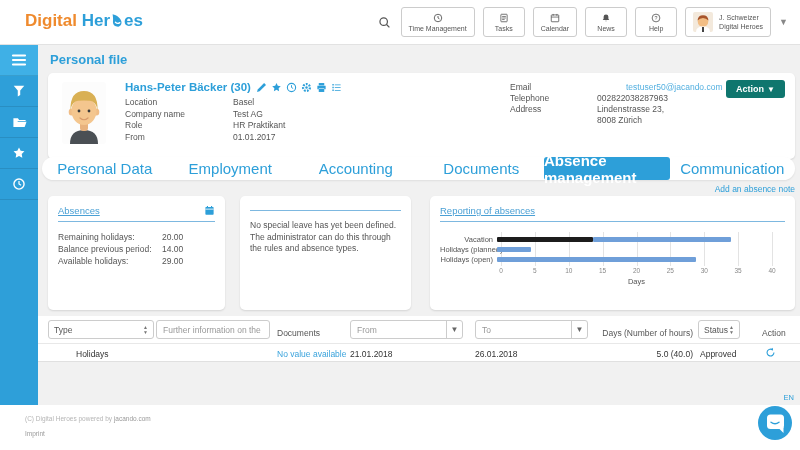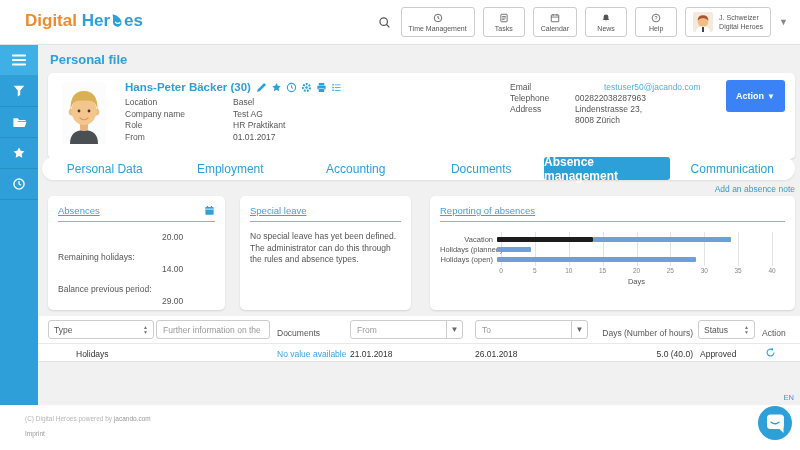--- a/index.html
+++ b/index.html
@@ -36,47 +36,47 @@
   
   .card { position:absolute; background:#fff; border-radius:5px; box-shadow:0 1px 2px rgba(0,0,0,0.12); }
   .profile-card { left:48px; top:73px; width:747px; height:86px; z-index:4; }
   .avatar-big { position:absolute; left:14px; top:9px; }
   .pname { position:absolute; left:77px; top:8px; font-size:11.5px; font-weight:bold; color:#2d9fd9; display:flex; align-items:center; gap:5px; }
   .pname .icons { display:flex; gap:4px; color:#2d9fd9; }
   .pname .icons span { display:flex; cursor:pointer; }
   .pfields { position:absolute; left:77px; top:24px; font-size:8.5px; color:#555; line-height:11.5px; }
   .pfields .row { display:flex; }
   .pfields .lab { width:108px; }
-  .pcontact { position:absolute; left:462px; top:9px; font-size:8.5px; color:#555; line-height:11px; display:flex; }
+  .pcontact { position:absolute; left:462px; top:9px; font-size:8.5px; color:#555; line-height:11px; display:flex;gap:22px; }
   .pcontact .labs { width:65px; }
   .pcontact a { color:#54b0e0; text-decoration:none; cursor:pointer;padding-left:29px; }
-  .action-btn { position:absolute; right:10px; top:7px; background:#3b82f6; color:#fff; font-size:9px; font-weight:bold;
-                border:none; border-radius:3px; padding:11px 10px; cursor:pointer; }
+  .action-btn { position:absolute; right:10px; top:7px; background:#0f766e; color:#fff; font-size:9px; font-weight:bold;
+                border:none; border-radius:3px; padding:4px 10px; cursor:pointer; }
   .action-btn .caret { font-size:8px; margin-left:3px; }
 
   
   .tabs { position:absolute; left:42px; top:157px; width:753px; height:23px; background:#fff; border-radius:12px;
           box-shadow:0 1px 2px rgba(0,0,0,0.08); display:flex; z-index:4; }
-  .tab { flex:1; display:flex; align-items:center; justify-content:center; font-size:12px; color:#2d9fd9; cursor:pointer; }
+  .tab { flex:1; display:flex; align-items:center; justify-content:center; font-size:15px; color:#2d9fd9; cursor:pointer; }
   .tab.active { background:#2d9fd9; color:#fff; border-radius:3px; font-weight:bold; }
 
   
   .add-note { position:absolute; right:5px; top:184px; font-size:8.5px; color:#2d9fd9; cursor:pointer; z-index:4; }
 
   
   .panel { top:196px; height:114px; padding:9px 10px; z-index:4; }
   .panel-absences { left:48px; width:177px; }
   .panel-special  { left:240px; width:171px; }
   .panel-report   { left:430px; width:365px; }
   .panel-head { display:flex; justify-content:space-between; align-items:center; }
   .panel-title { font-size:9.5px; color:#4aa0d5;text-decoration:underline; }
   .panel-rule { height:1px; background:#7db8e0; margin-top:5px; }
   .kv-rows { margin-top:9px; font-size:8.5px; color:#555; line-height:12px; }
   .kv-rows .row { display:flex; }
-  .kv-rows .lab { width:104px;margin-top:20px; }
+  .kv-rows .lab { width:104px; }
   .panel-text { margin-top:9px; font-size:8.5px; color:#555; line-height:11.5px; }
   .cal-icon { color:#2d9fd9; display:flex; cursor:pointer; }
 
   
   .chart { margin-top:12px; margin-right:13px; position:relative; }
   .c-rows { position:relative; }
   .c-grid { position:absolute; left:61px; right:0; top:-2px; bottom:-2px; }
   .c-gline { position:absolute; top:0; bottom:0; width:1px; background:#e3e3e3; }
   .c-row { position:relative; display:flex; align-items:center; height:10px; }
   .c-label { width:57px; padding-right:4px; text-align:right; font-size:7.5px; color:#555; white-space:nowrap; }
@@ -334,23 +334,20 @@
           <span>14.00</span>
         </div>
       <div class="row">
           <span class="lab">Available holidays:</span>
           <span>29.00</span>
         </div>
     </div>
   </div>
 
   <div class="card panel panel-special">
-    <div class="panel-head">
-        <span class="panel-title">Special leave</span>
-      </div>
     <div class="panel-rule"></div>
     <div class="panel-text">No special leave has yet been defined. The administrator can do this through the rules and absence types.</div>
   </div>
 
   <div class="card panel panel-report">
     <div class="panel-head">
         <span class="panel-title">Reporting of absences</span>
       </div>
     <div class="panel-rule"></div>
     <div class="chart">
@@ -413,21 +410,21 @@
     <div class="col-label" style="left:239px;">Documents</div>
     <div class="f-ctl f-date" style="left:312px; width:113px;">
       <span class="ph">From</span>
       <span class="dcaret">▼</span>
     </div>
     <div class="f-ctl f-date" style="left:437px; width:113px;">
       <span class="ph">To</span>
       <span class="dcaret">▼</span>
     </div>
     <div class="col-label" style="right:107px;">Days (Number of hours)</div>
-    <div class="f-ctl f-select" style="left:660px; width:57px;">
+    <div class="f-ctl f-select" style="left:660px; width:42px;">
       <span>Status</span>
       <span class="spinner">
           <span>▲</span>
           <span>▼</span>
         </span>
     </div>
     <div class="col-label" style="left:724px;">Action</div>
 
     <div class="filter-sep"></div>
 

